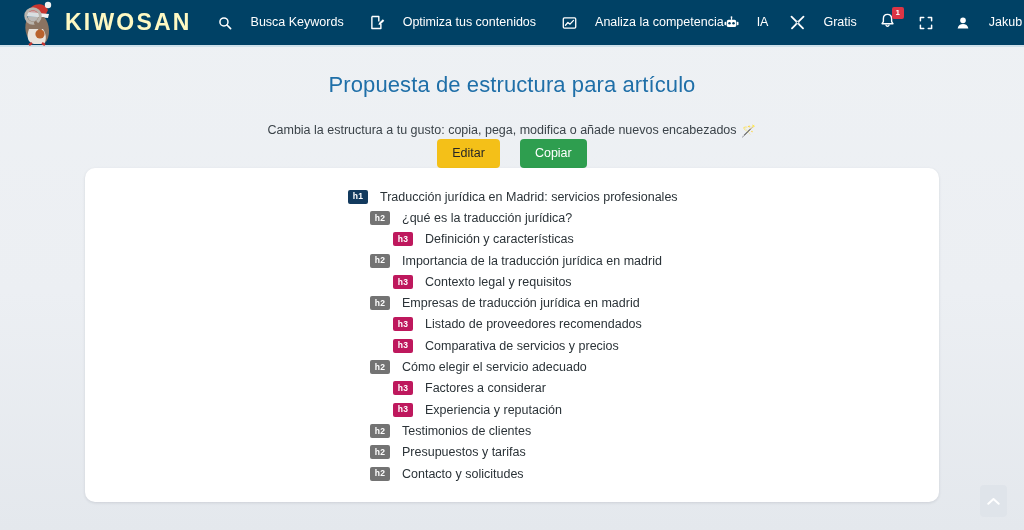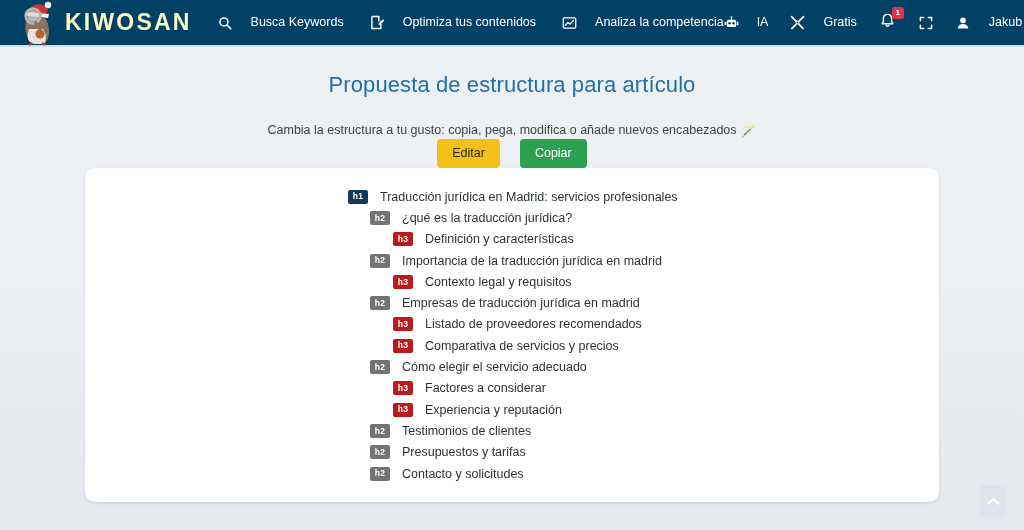--- a/index.html
+++ b/index.html
@@ -201,21 +201,21 @@
     border-radius: 2px;
     color: #ffffff;
     font-size: 8.5px;
     font-weight: bold;
     line-height: 1;
     flex: 0 0 20px;
     letter-spacing: .2px;
   }
   .badge-h1 { background: #123a5e; }
   .badge-h2 { background: #737373; }
-  .badge-h3 { background: #b91c1c; }
+  .badge-h3 { background: #be185d; }
 
   .row-text { margin-left: 12px; }
 
   
   .ind-h1 { padding-left: 263px; }
   .ind-h2 { padding-left: 285px; }
   .ind-h3 { padding-left: 308px; }
 
   
   .to-top {

